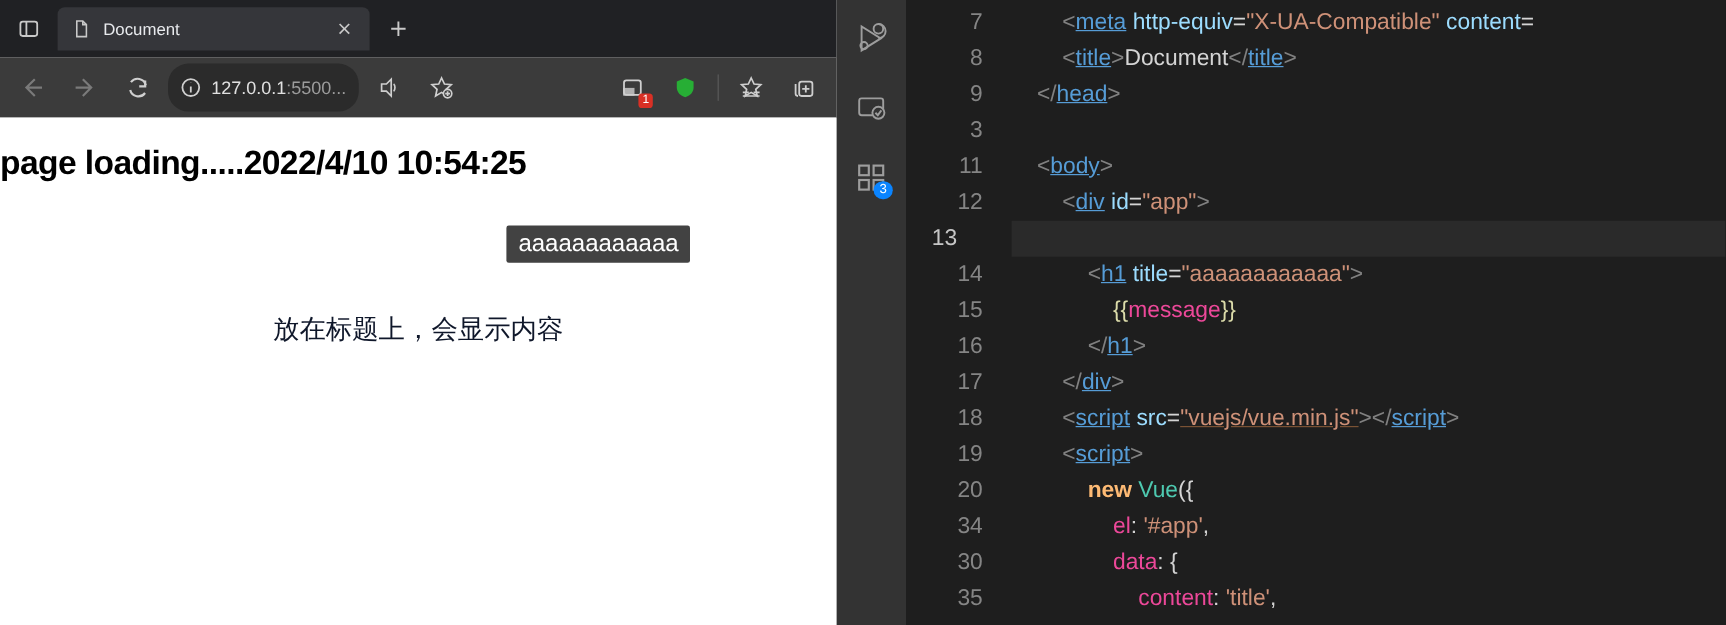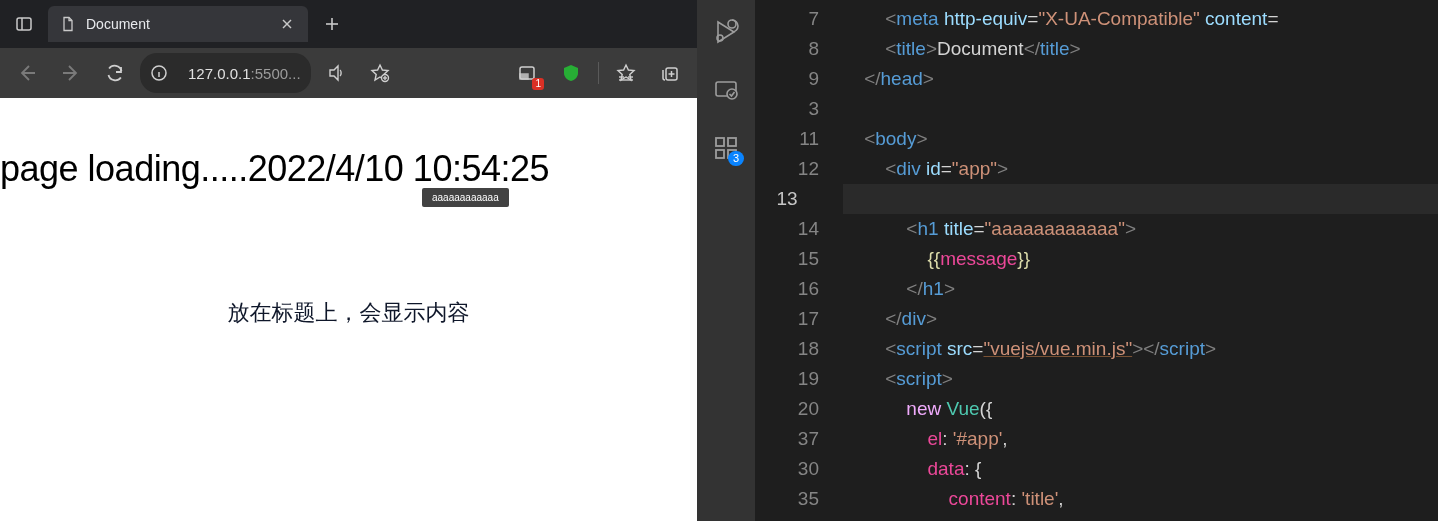--- a/index.html
+++ b/index.html
@@ -11,48 +11,48 @@
   .tabstrip { height:48px; background:#202124; display:flex; align-items:center; padding:0 6px; gap:6px; }
   .panel-btn { width:36px; height:36px; display:flex; align-items:center; justify-content:center; color:#c9c9c9; border-radius:6px; }
   .tab { display:flex; align-items:center; gap:10px; padding:0 12px; height:36px; background:#35363a; color:#e8eaed; border-radius:6px 6px 0 0; min-width:260px; }
   .tab .title { font-size:14px; flex:1; }
   .tab .close { width:18px; height:18px; display:flex; align-items:center; justify-content:center; color:#c9c9c9; }
   .newtab { width:36px; height:36px; display:flex; align-items:center; justify-content:center; color:#c9c9c9; border-radius:6px; }
 
   .navbar { height:50px; background:#3b3b3b; display:flex; align-items:center; padding:0 8px; gap:6px; }
   .icon-btn { width:38px; height:38px; display:flex; align-items:center; justify-content:center; color:#cfcfcf; border-radius:6px; }
   .icon-btn.dim { color:#7a7a7a; }
-  .omnibox { flex:0 0 auto; display:flex; align-items:center; gap:20px; background:#2b2b2b; height:40px; padding:0 10px; border-radius:17px; color:#cfcfcf; font-size:14px;}
+  .omnibox { flex:0 0 auto; display:flex; align-items:center; gap:8px; background:#2b2b2b; height:40px; padding:0 10px; border-radius:17px; color:#cfcfcf; font-size:14px;}
   .omni-url { color:#e0e0e0; font-size:15px; }
   .omni-url .dim { color:#9c9c9c; }
   .spacer { flex:1; }
   .badge-red { position:absolute; right:2px; bottom:2px; background:#d93025; color:#fff; font-size:10px; border-radius:3px; padding:0 3px; line-height:12px; }
   .rel { position:relative; }
 
   .viewport { flex:1; background:#fff; color:#000; overflow:hidden; }
-  .viewport h1 { font-weight:400; font-size:36px; padding:22px 0 0 0; letter-spacing:-0.5px; white-space:nowrap;margin-top:28px; }
-  .tooltip { position:absolute; left:422px; top:188px; background:#424242; color:#fff; font-size:10px; padding:4px 10px; border-radius:2px; }
+  .viewport h1 { font-weight:700; font-size:28px; padding:22px 0 0 0; letter-spacing:-0.5px; white-space:nowrap; }
+  .tooltip { position:absolute; left:422px; top:188px; background:#424242; color:#fff; font-size:20px; padding:4px 10px; border-radius:2px; }
   .green-text { color:#0f172a; font-size:22px; text-align:center; margin-top:108px; }
 
   
   .activity { width:58px; background:#333333; display:flex; flex-direction:column; align-items:center; padding-top:10px; gap:14px; }
   .act-btn { width:48px; height:44px; display:flex; align-items:center; justify-content:center; color:#9d9d9d; position:relative; }
   .act-btn .blue-badge { position:absolute; right:6px; bottom:4px; background:#0a84ff; color:#fff; font-size:11px; border-radius:8px; padding:0 5px; line-height:15px; }
 
   
   .editor { flex:1; background:#1e1e1e; display:flex; font-family:Consolas,"Courier New",monospace; font-size:19px; line-height:30px; }
   .gutter { width:88px; text-align:right; color:#858585; padding:4px 24px 0 0; user-select:none; }
   .gutter .cur { color:#c6c6c6;text-align:center; }
   .code  { flex:1; padding:4px 0 0 0; color:#d4d4d4; white-space:pre; }
   .code .cur-line { background:#2a2a2a; display:inline-block; width:100%; }
-  .t-tag   { color:#569cd6; }   
+  .t-tag   { color:#569cd6;text-decoration:underline; }   
   .t-brkt  { color:#808080; }   
   .t-attr  { color:#9cdcfe; }   
   .t-str   { color:#ce9178; }   
-  .t-key   { color:#f0abfc; }   
+  .t-key   { color:#fdba74;font-weight:bold; }   
   .t-fn    { color:#4ec9b0; }   
   .t-prop  { color:#ec4899; }
   .t-must  { color:#d4d4d4; }
   .t-brace { color:#dcdcaa; }   
   .t-link  { color:#ce9178; text-decoration:underline; text-decoration-color:#7a5234;}
   .ln { display:block; height:30px; }
 
   svg { display:block; }
 </style>
 </head>
@@ -210,18 +210,18 @@
       <span class="ln">11</span>
       <span class="ln">12</span>
       <span class="ln cur">13</span>
       <span class="ln">14</span>
       <span class="ln">15</span>
       <span class="ln">16</span>
       <span class="ln">17</span>
       <span class="ln">18</span>
       <span class="ln">19</span>
       <span class="ln">20</span>
-      <span class="ln">37</span>
+      <span class="ln">34</span>
       <span class="ln">30</span>
       <span class="ln">35</span>
     </div>
   <div class="code"><span class="ln">&nbsp;&nbsp;&nbsp;&nbsp;&nbsp;&nbsp;&nbsp;&nbsp;<span class="t-brkt">&lt;</span><span class="t-tag">meta</span><span class="t-must"> </span><span class="t-attr">http-equiv</span><span class="t-must">=</span><span class="t-str">"X-UA-Compatible"</span><span class="t-must"> </span><span class="t-attr">content</span><span class="t-must">=</span></span><span class="ln">&nbsp;&nbsp;&nbsp;&nbsp;&nbsp;&nbsp;&nbsp;&nbsp;<span class="t-brkt">&lt;</span><span class="t-tag">title</span><span class="t-brkt">&gt;</span><span class="t-must">Document</span><span class="t-brkt">&lt;/</span><span class="t-tag">title</span><span class="t-brkt">&gt;</span></span><span class="ln">&nbsp;&nbsp;&nbsp;&nbsp;<span class="t-brkt">&lt;/</span><span class="t-tag">head</span><span class="t-brkt">&gt;</span></span><span class="ln">&nbsp;</span><span class="ln">&nbsp;&nbsp;&nbsp;&nbsp;<span class="t-brkt">&lt;</span><span class="t-tag">body</span><span class="t-brkt">&gt;</span></span><span class="ln">&nbsp;&nbsp;&nbsp;&nbsp;&nbsp;&nbsp;&nbsp;&nbsp;<span class="t-brkt">&lt;</span><span class="t-tag">div</span><span class="t-must"> </span><span class="t-attr">id</span><span class="t-must">=</span><span class="t-str">"app"</span><span class="t-brkt">&gt;</span></span><span class="ln cur-line">&nbsp;</span><span class="ln">&nbsp;&nbsp;&nbsp;&nbsp;&nbsp;&nbsp;&nbsp;&nbsp;&nbsp;&nbsp;&nbsp;&nbsp;<span class="t-brkt">&lt;</span><span class="t-tag">h1</span><span class="t-must"> </span><span class="t-attr">title</span><span class="t-must">=</span><span class="t-str">"aaaaaaaaaaaa"</span><span class="t-brkt">&gt;</span></span><span class="ln">&nbsp;&nbsp;&nbsp;&nbsp;&nbsp;&nbsp;&nbsp;&nbsp;&nbsp;&nbsp;&nbsp;&nbsp;&nbsp;&nbsp;&nbsp;&nbsp;<span class="t-brace">{{</span><span class="t-prop">message</span><span class="t-brace">}}</span></span><span class="ln">&nbsp;&nbsp;&nbsp;&nbsp;&nbsp;&nbsp;&nbsp;&nbsp;&nbsp;&nbsp;&nbsp;&nbsp;<span class="t-brkt">&lt;/</span><span class="t-tag">h1</span><span class="t-brkt">&gt;</span></span><span class="ln">&nbsp;&nbsp;&nbsp;&nbsp;&nbsp;&nbsp;&nbsp;&nbsp;<span class="t-brkt">&lt;/</span><span class="t-tag">div</span><span class="t-brkt">&gt;</span></span><span class="ln">&nbsp;&nbsp;&nbsp;&nbsp;&nbsp;&nbsp;&nbsp;&nbsp;<span class="t-brkt">&lt;</span><span class="t-tag">script</span><span class="t-must"> </span><span class="t-attr">src</span><span class="t-must">=</span><span class="t-link">"vuejs/vue.min.js"</span><span class="t-brkt">&gt;&lt;/</span><span class="t-tag">script</span><span class="t-brkt">&gt;</span></span><span class="ln">&nbsp;&nbsp;&nbsp;&nbsp;&nbsp;&nbsp;&nbsp;&nbsp;<span class="t-brkt">&lt;</span><span class="t-tag">script</span><span class="t-brkt">&gt;</span></span><span class="ln">&nbsp;&nbsp;&nbsp;&nbsp;&nbsp;&nbsp;&nbsp;&nbsp;&nbsp;&nbsp;&nbsp;&nbsp;<span class="t-key">new</span><span class="t-must"> </span><span class="t-fn">Vue</span><span class="t-must">({</span></span><span class="ln">&nbsp;&nbsp;&nbsp;&nbsp;&nbsp;&nbsp;&nbsp;&nbsp;&nbsp;&nbsp;&nbsp;&nbsp;&nbsp;&nbsp;&nbsp;&nbsp;<span class="t-prop">el</span><span class="t-must">: </span><span class="t-str">'#app'</span><span class="t-must">,</span></span><span class="ln">&nbsp;&nbsp;&nbsp;&nbsp;&nbsp;&nbsp;&nbsp;&nbsp;&nbsp;&nbsp;&nbsp;&nbsp;&nbsp;&nbsp;&nbsp;&nbsp;<span class="t-prop">data</span><span class="t-must">: {</span></span><span class="ln">&nbsp;&nbsp;&nbsp;&nbsp;&nbsp;&nbsp;&nbsp;&nbsp;&nbsp;&nbsp;&nbsp;&nbsp;&nbsp;&nbsp;&nbsp;&nbsp;&nbsp;&nbsp;&nbsp;&nbsp;<span class="t-prop">content</span><span class="t-must">: </span><span class="t-str">'title'</span><span class="t-must">,</span></span></div>
 </div>
 
 </body></html>

